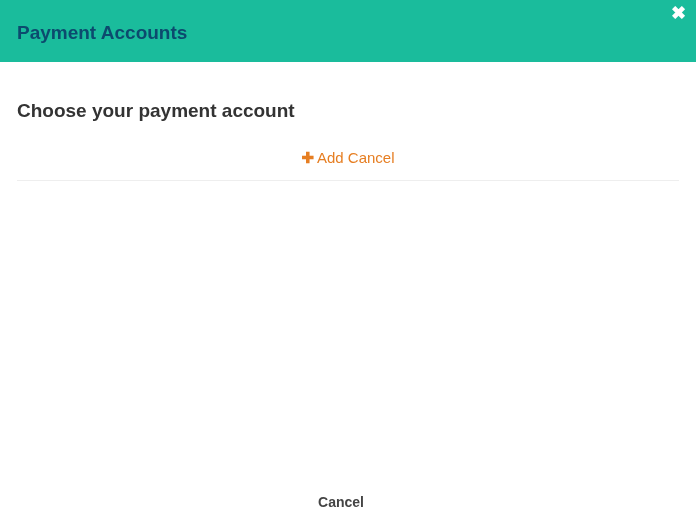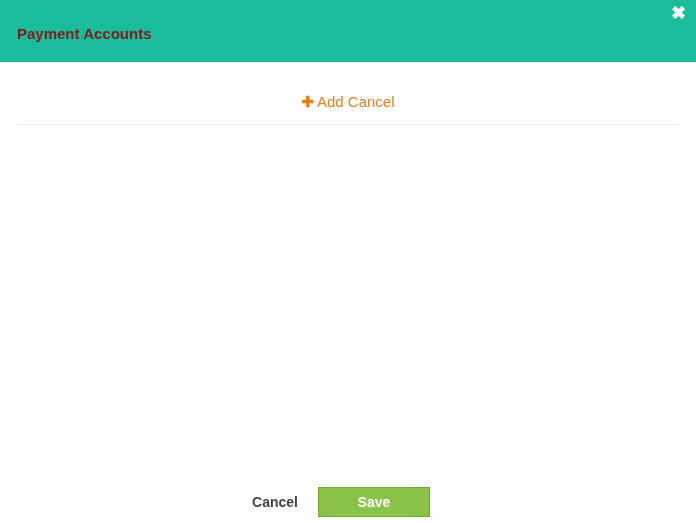--- a/index.html
+++ b/index.html
@@ -17,22 +17,22 @@
     }
     .header {
       background: #1abc9c;
       height: 62px;
       padding: 0 17px;
       display: flex;
       align-items: center;
       position: relative;
     }
     .header-title {
-      color: #7f1d1d;
-      font-size: 15px;
+      color: #0c4a6e;
+      font-size: 19px;
       font-weight: 700;
       margin-top: 4px;
     }
     .close-icon {
       position: absolute;
       top: 4px;
       right: 10px;
       color: #fff;
       font-size: 18px;
       font-weight: 700;
@@ -154,26 +154,26 @@
   </style>
 </head>
 <body>
 
 <div class="header">
   <div class="header-title">Payment Accounts</div>
   <div class="close-icon">✖</div>
 </div>
 
 <div class="content">
+  <div class="section-title">Choose your payment account</div>
 
 
   <div class="add-account-row">
     <div class="add-account-link">
       <span class="plus-icon">✚</span>
       <span>Add Cancel</span>
     </div>
   </div>
 </div>
 
 <div class="footer">
   <button class="cancel-btn">Cancel</button>
-  <button class="save-btn">Save</button>
 </div>
 
 </body></html>

